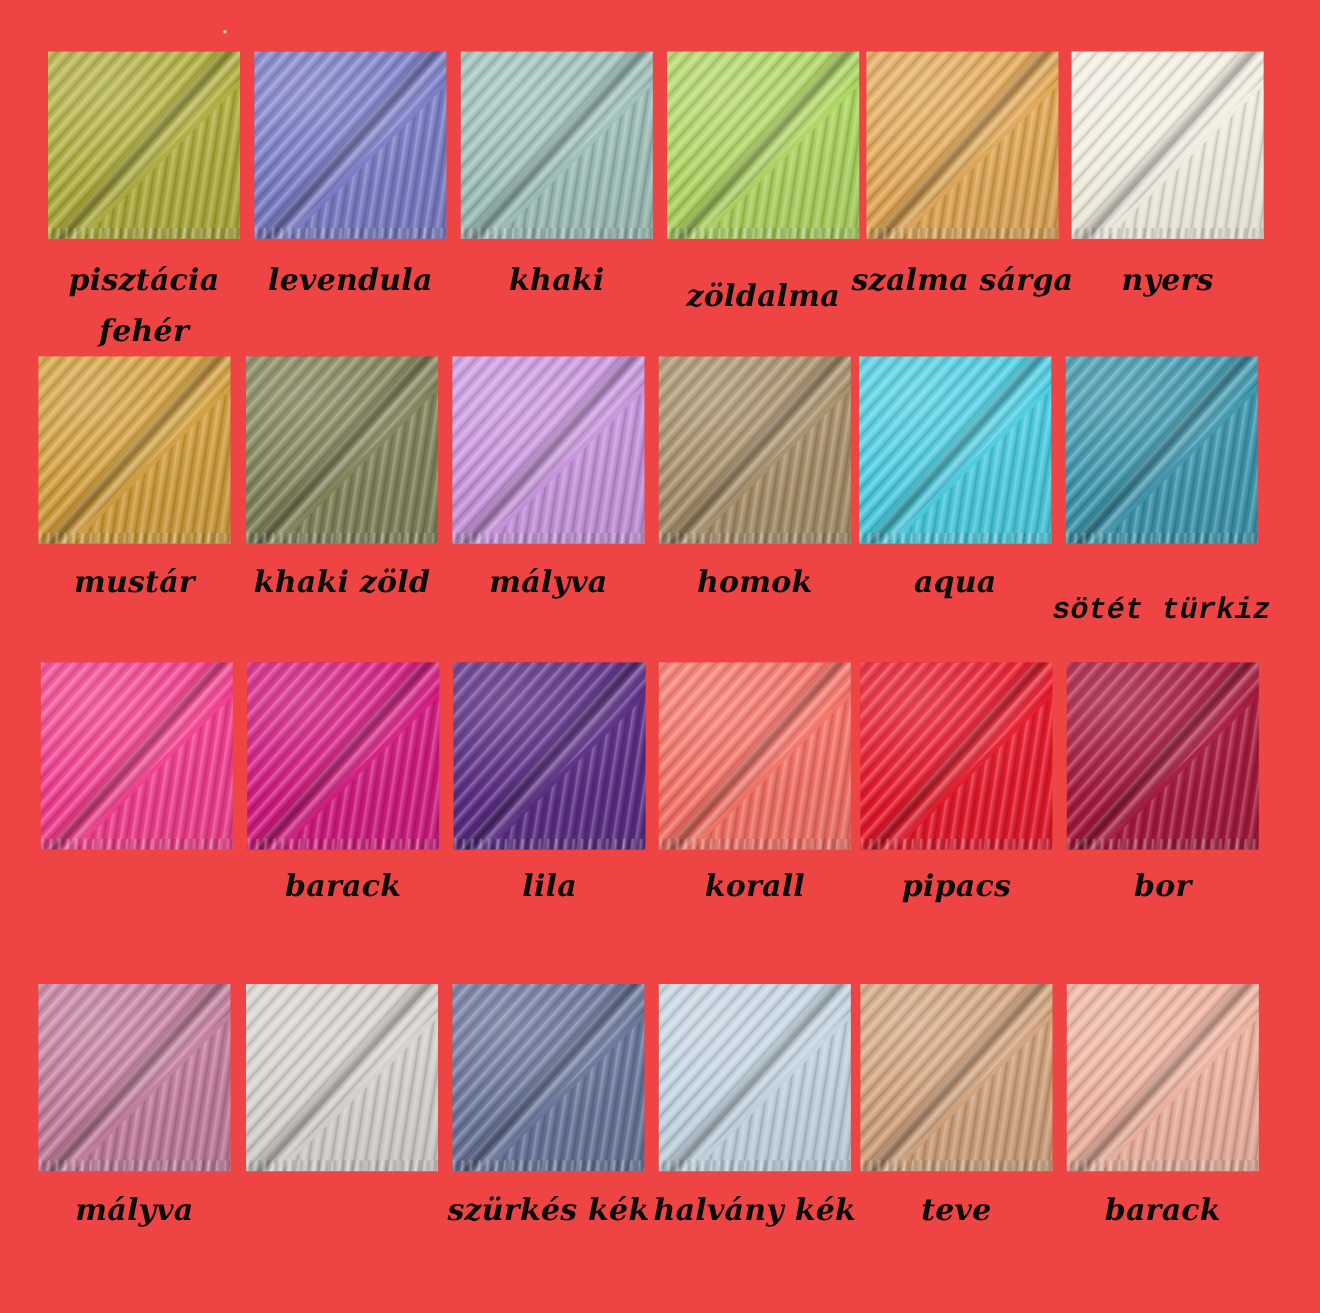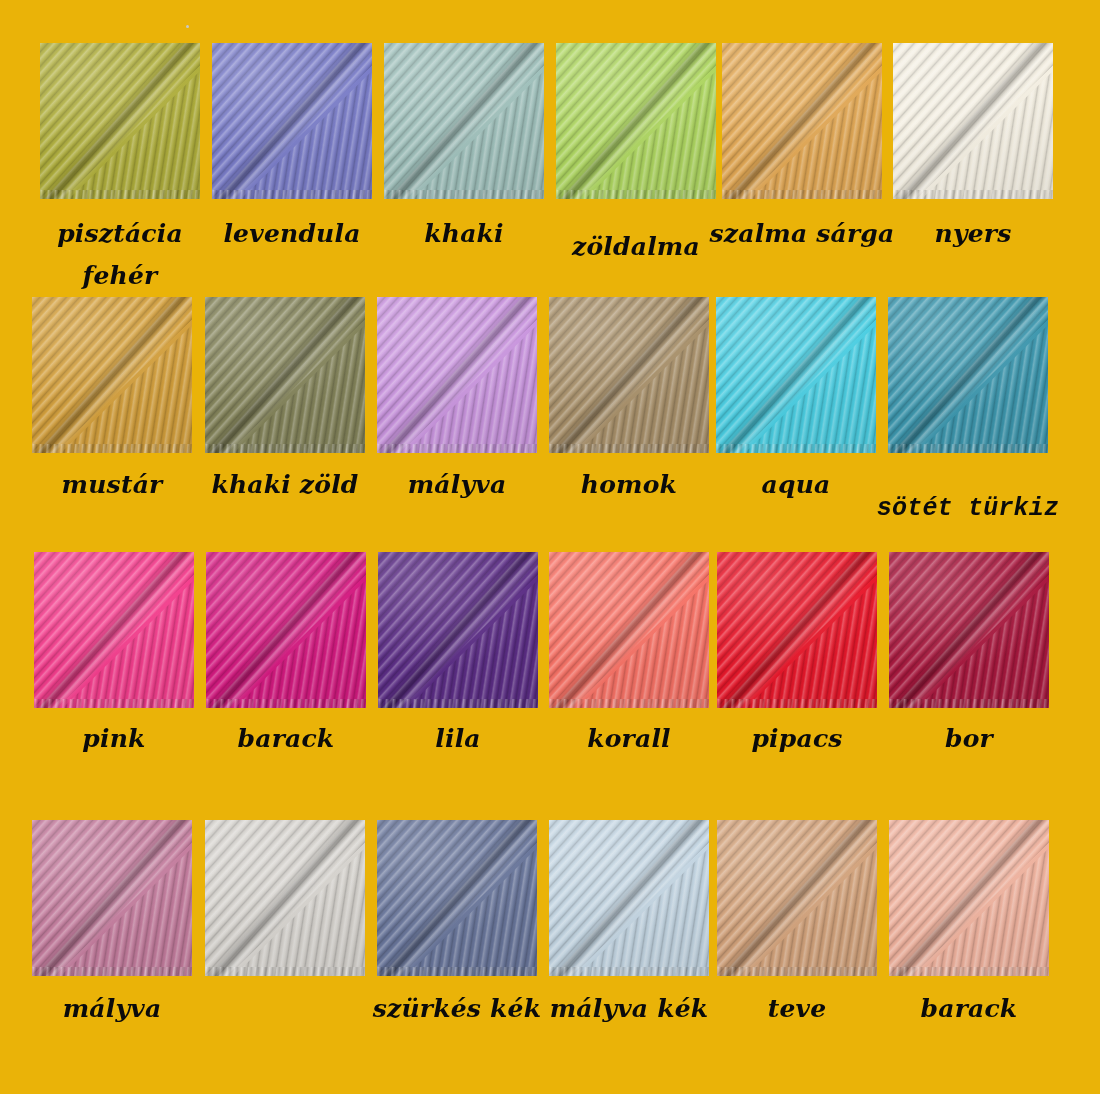--- a/index.html
+++ b/index.html
@@ -9,21 +9,21 @@
     height: 1094px;
     background: #ffffff;
     font-family: "DejaVu Sans", sans-serif;
     overflow: hidden;
   }
 
   #chart {
     position: relative;
     width: 1100px;
     height: 1094px;
-    background: #eab308;
+    background: #ef4444;
   }
 
   
   .speck {
     position: absolute;
     left: 186px; top: 25px;
     width: 3px; height: 3px;
     background: #c9c9c9;
     border-radius: 50%;
   }
@@ -265,21 +265,20 @@
     <div class="label" style="left: 862px; top: 488px; width: 212px; color: rgb(11, 11, 11); font-family: Liberation Mono, monospace;">sötét türkiz</div>
     <div class="cell" style="left: 34px; top: 552px; width: 160px; height: 156px;">
       <div class="swatch" style="--c: #F43E8D;">
         <div class="fieldB"></div>
         <div class="fieldA"></div>
         <div class="fold"></div>
         <div class="shade"></div>
         <div class="fray"></div>
       </div>
     </div>
-    <div class="label" style="left: 14px; top: 718px; width: 200px; color: rgb(11, 11, 11);">pink</div>
     <div class="cell" style="left: 206px; top: 552px; width: 160px; height: 156px;">
       <div class="swatch" style="--c: #D41A80;">
         <div class="fieldB"></div>
         <div class="fieldA"></div>
         <div class="fold"></div>
         <div class="shade"></div>
         <div class="fray"></div>
       </div>
     </div>
     <div class="label" style="left: 186px; top: 718px; width: 200px; color: rgb(11, 11, 11);">barack</div>
@@ -354,21 +353,21 @@
     <div class="label" style="left: 353px; top: 988px; width: 208px; color: rgb(11, 11, 11);">szürkés kék</div>
     <div class="cell" style="left: 549px; top: 820px; width: 160px; height: 156px;">
       <div class="swatch" style="--c: #C3D5E2;">
         <div class="fieldB"></div>
         <div class="fieldA"></div>
         <div class="fold"></div>
         <div class="shade"></div>
         <div class="fray"></div>
       </div>
     </div>
-    <div class="label" style="left: 525px; top: 988px; width: 208px; color: rgb(11, 11, 11);">mályva kék</div>
+    <div class="label" style="left: 525px; top: 988px; width: 208px; color: rgb(11, 11, 11);">halvány kék</div>
     <div class="cell" style="left: 717px; top: 820px; width: 160px; height: 156px;">
       <div class="swatch" style="--c: #D3A37C;">
         <div class="fieldB"></div>
         <div class="fieldA"></div>
         <div class="fold"></div>
         <div class="shade"></div>
         <div class="fray"></div>
       </div>
     </div>
     <div class="label" style="left: 697px; top: 988px; width: 200px; color: rgb(11, 11, 11);">teve</div>

